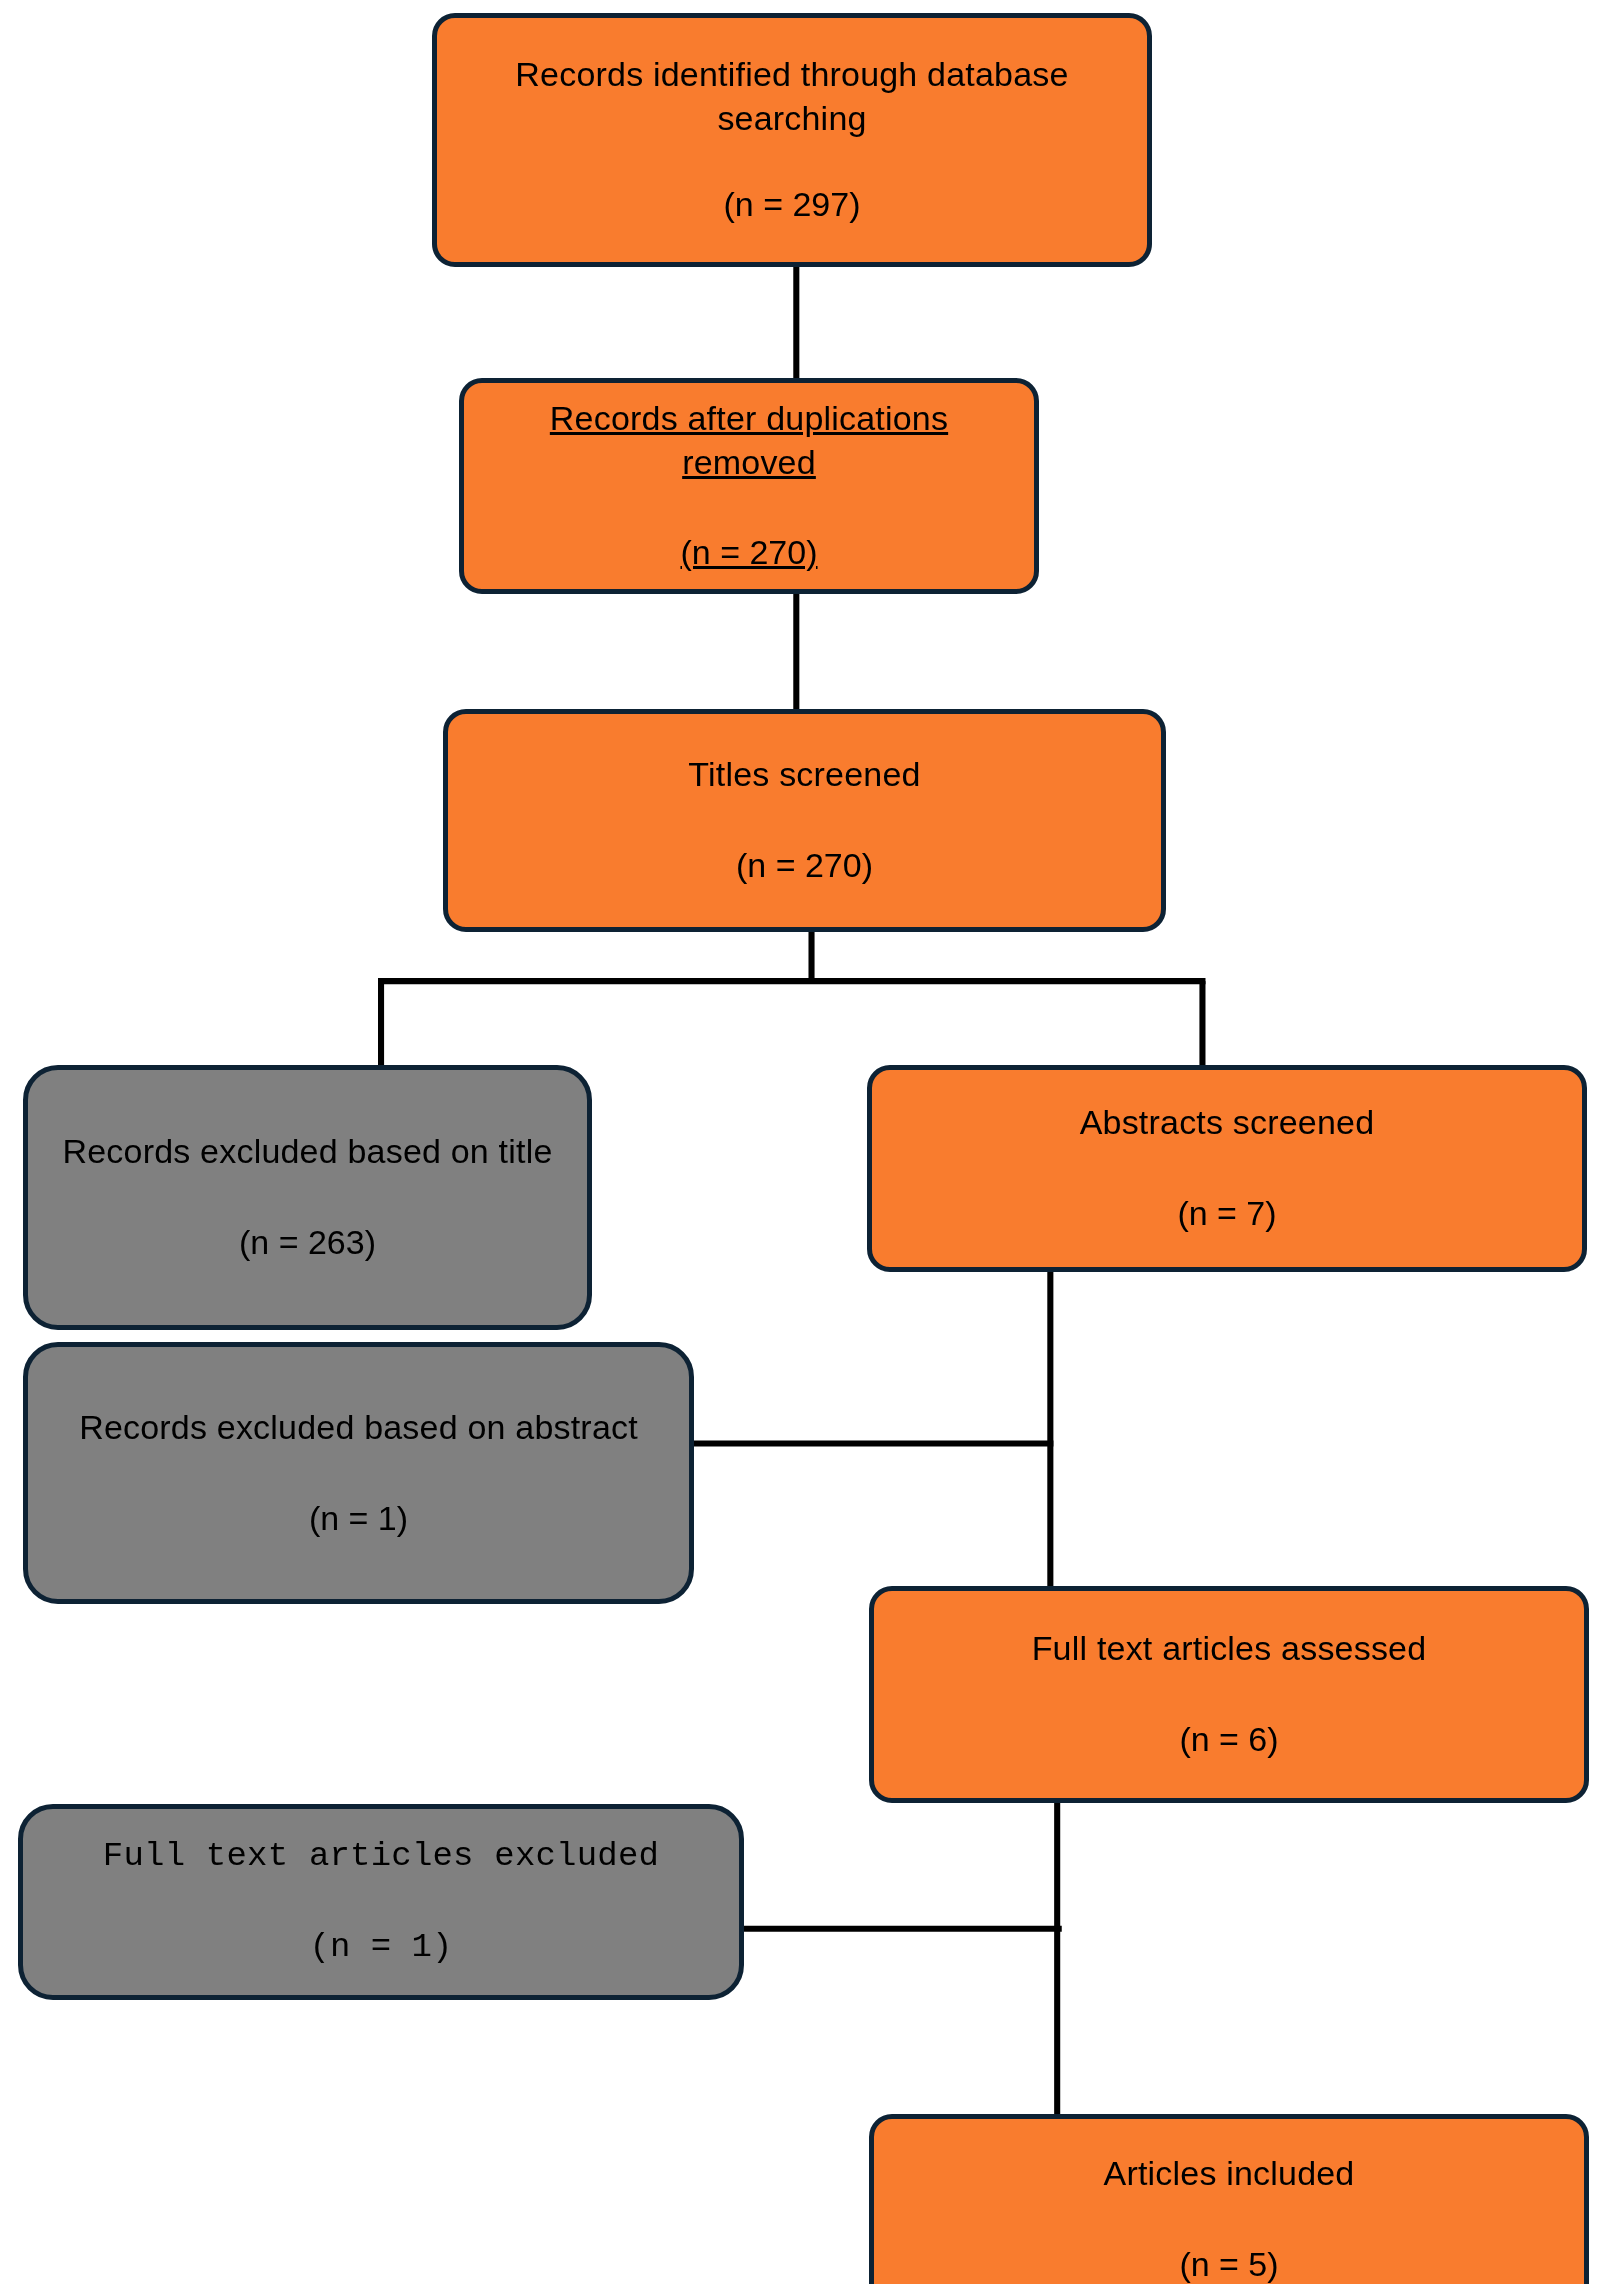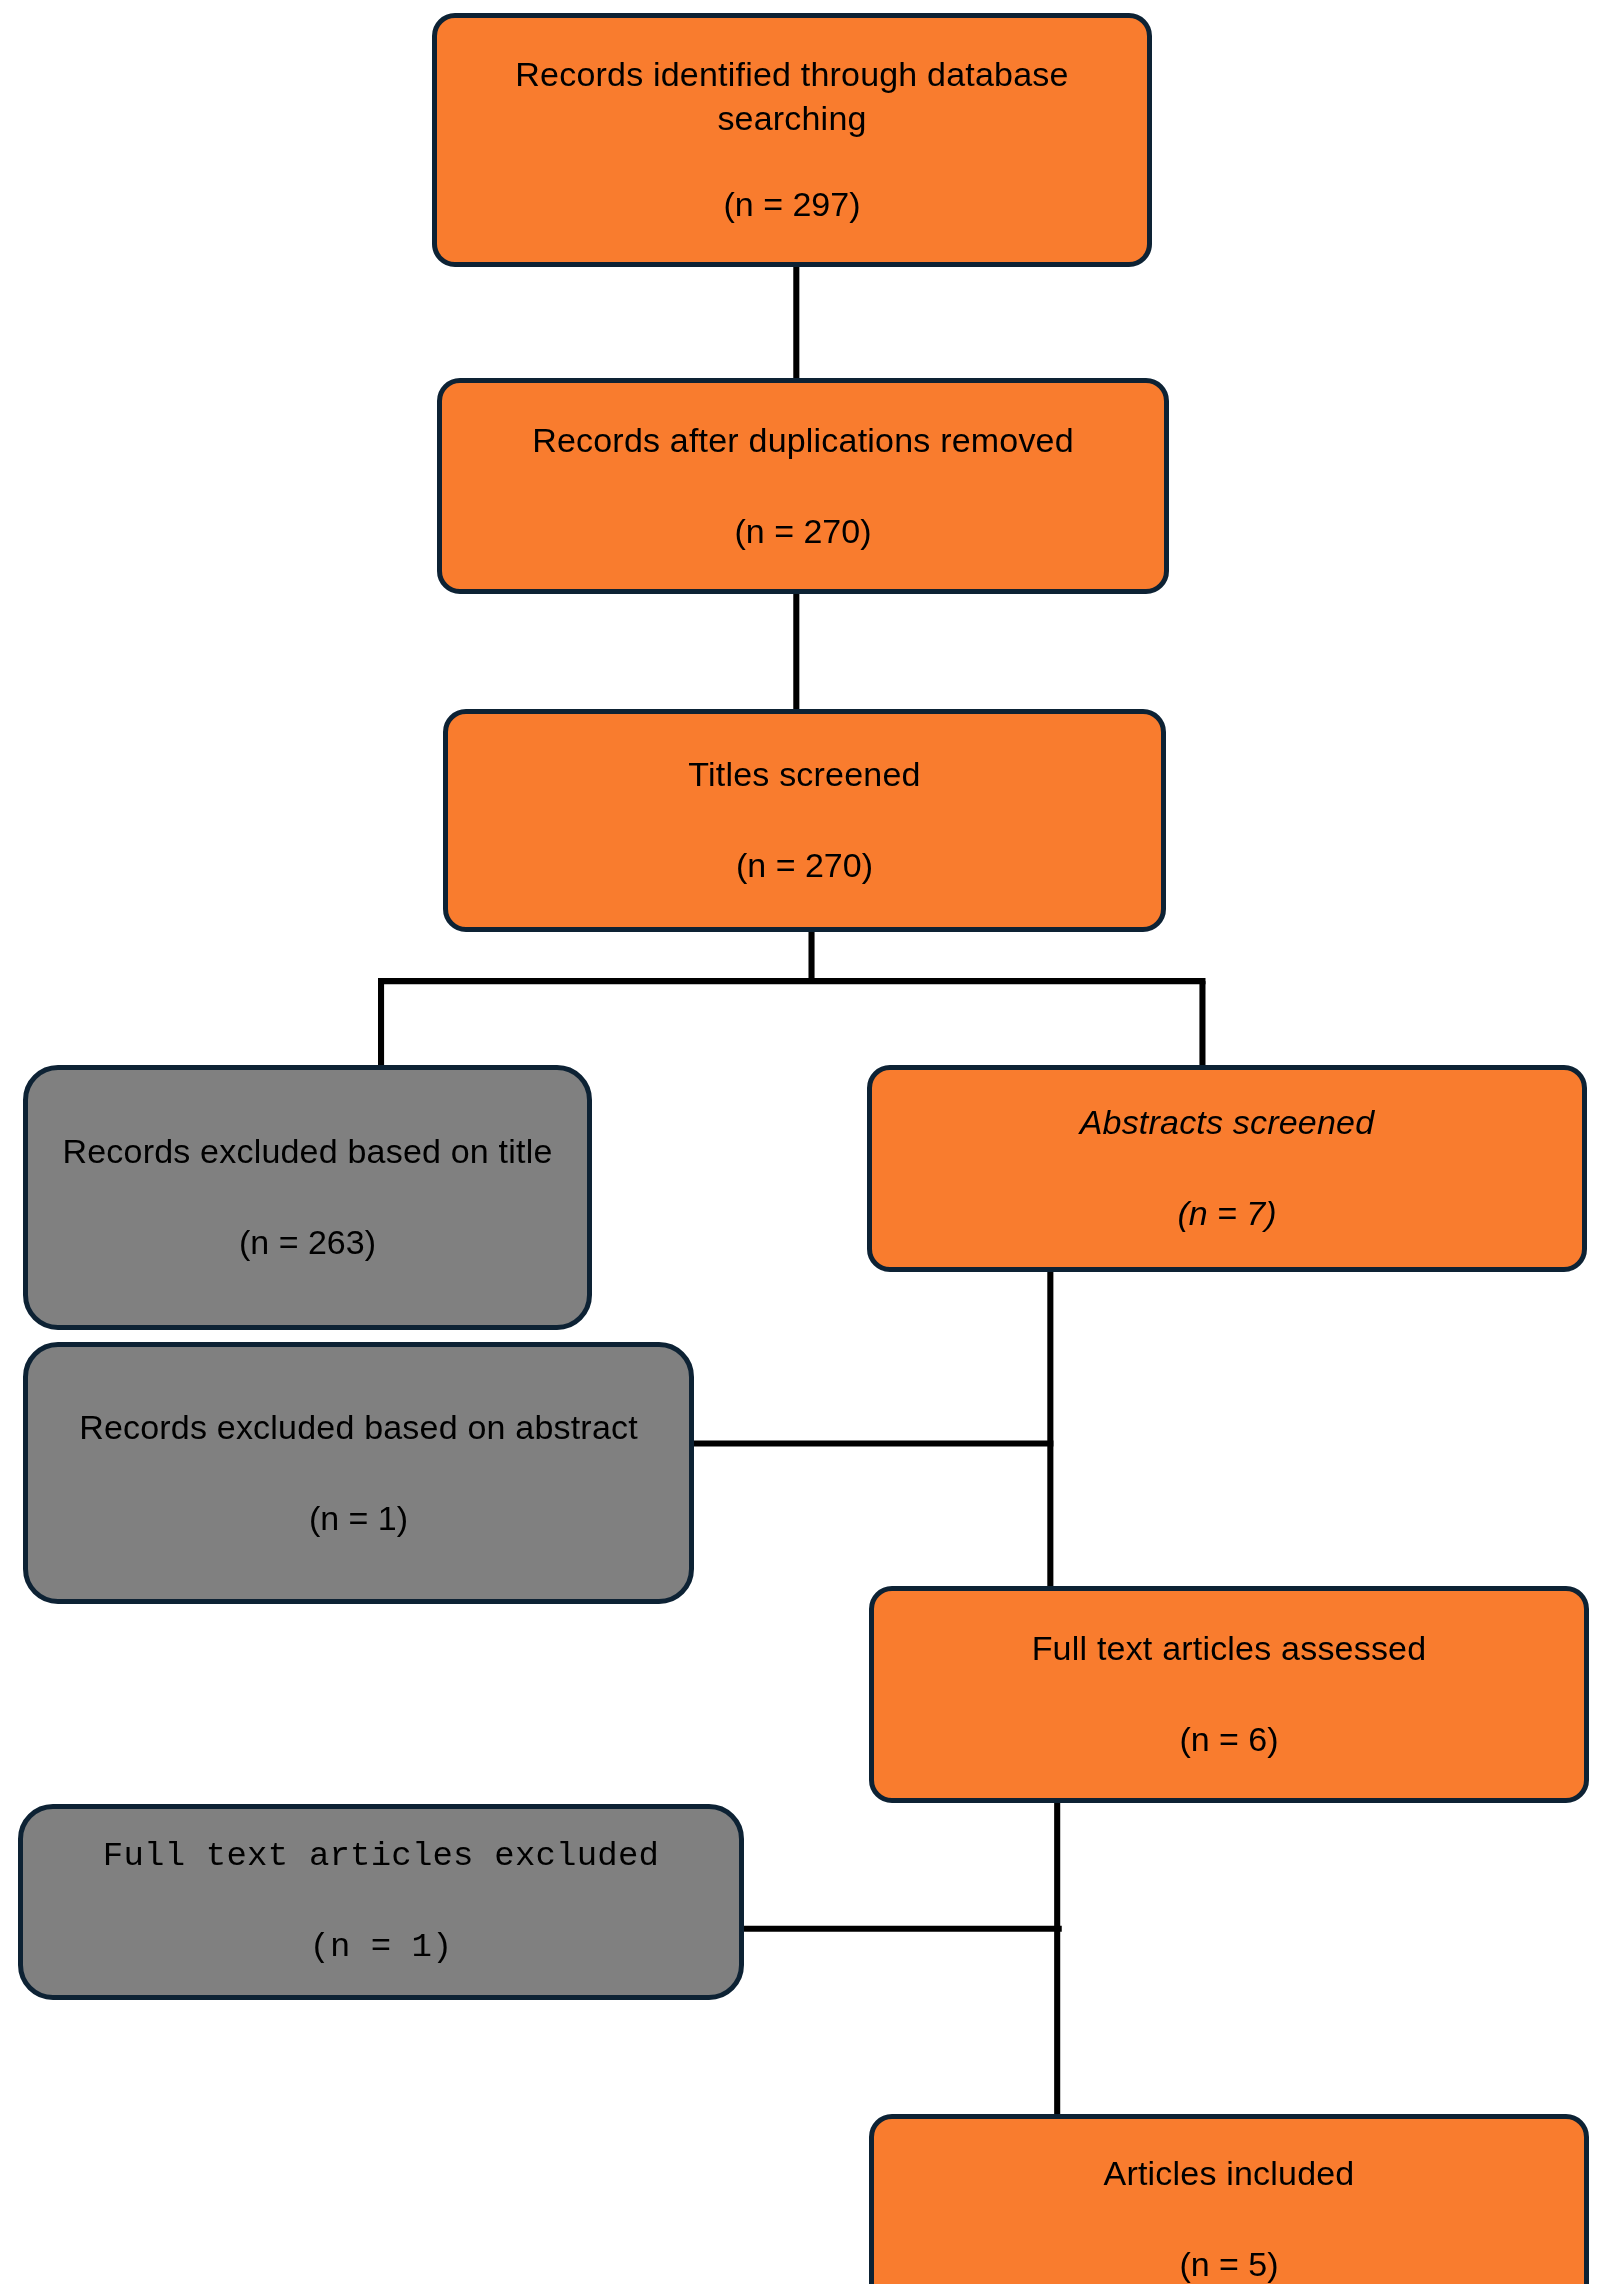--- a/index.html
+++ b/index.html
@@ -82,36 +82,36 @@
 
       <line x1="978" y1="2536" x2="1396" y2="2536"></line>
     </g>
   </svg>
 
   <div class="node fill-orange two-line" style="left:432px; top:13px; width:720px; height:254px;">
     <div class="title">Records identified through database searching</div>
     <div class="count">(n = 297)</div>
   </div>
 
-  <div class="node fill-orange one-line" style="left:437px; top:378px; width:732px; height:216px;">
+  <div class="node fill-orange one-line" style="left:459px; top:378px; width:580px; height:216px;text-decoration:underline;">
     <div class="title">Records after duplications removed</div>
     <div class="count">(n = 270)</div>
   </div>
 
   <div class="node fill-orange one-line" style="left:443px; top:709px; width:723px; height:223px;">
     <div class="title">Titles screened</div>
     <div class="count">(n = 270)</div>
   </div>
 
   <div class="node fill-gray one-line" style="left:23px; top:1065px; width:569px; height:265px;">
     <div class="title">Records excluded based on title</div>
     <div class="count">(n = 263)</div>
   </div>
 
-  <div class="node fill-orange one-line" style="left:867px; top:1065px; width:720px; height:207px;font-style:italic;">
+  <div class="node fill-orange one-line" style="left:867px; top:1065px; width:720px; height:207px;">
     <div class="title">Abstracts screened</div>
     <div class="count">(n = 7)</div>
   </div>
 
   <div class="node fill-gray one-line" style="left:23px; top:1342px; width:671px; height:262px;">
     <div class="title">Records excluded based on abstract</div>
     <div class="count">(n = 1)</div>
   </div>
 
   <div class="node fill-orange one-line" style="left:869px; top:1586px; width:720px; height:217px;">

